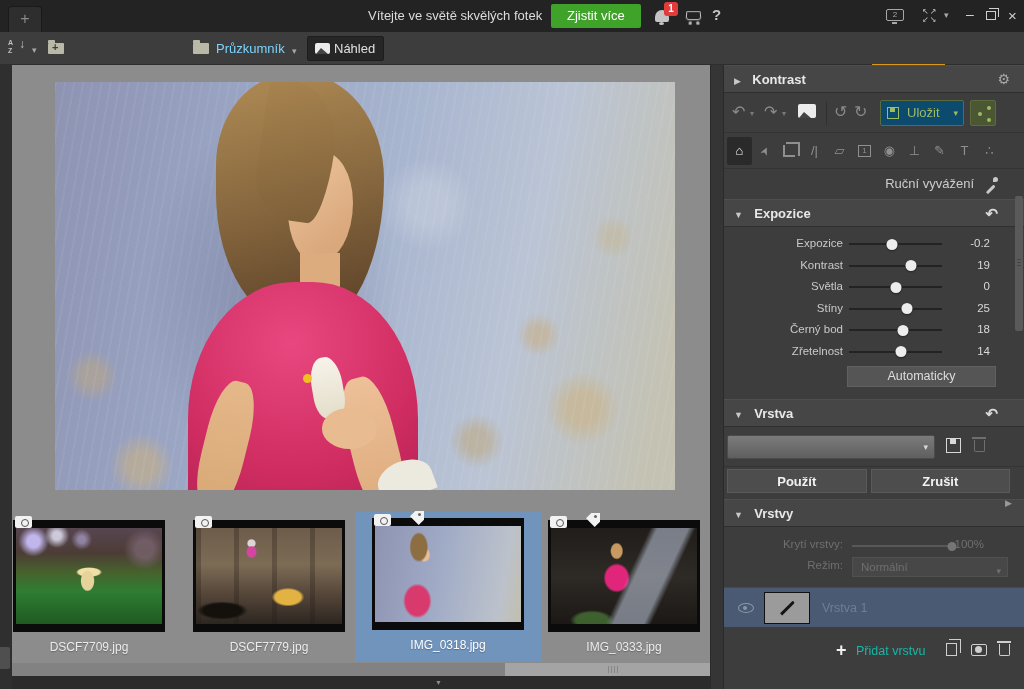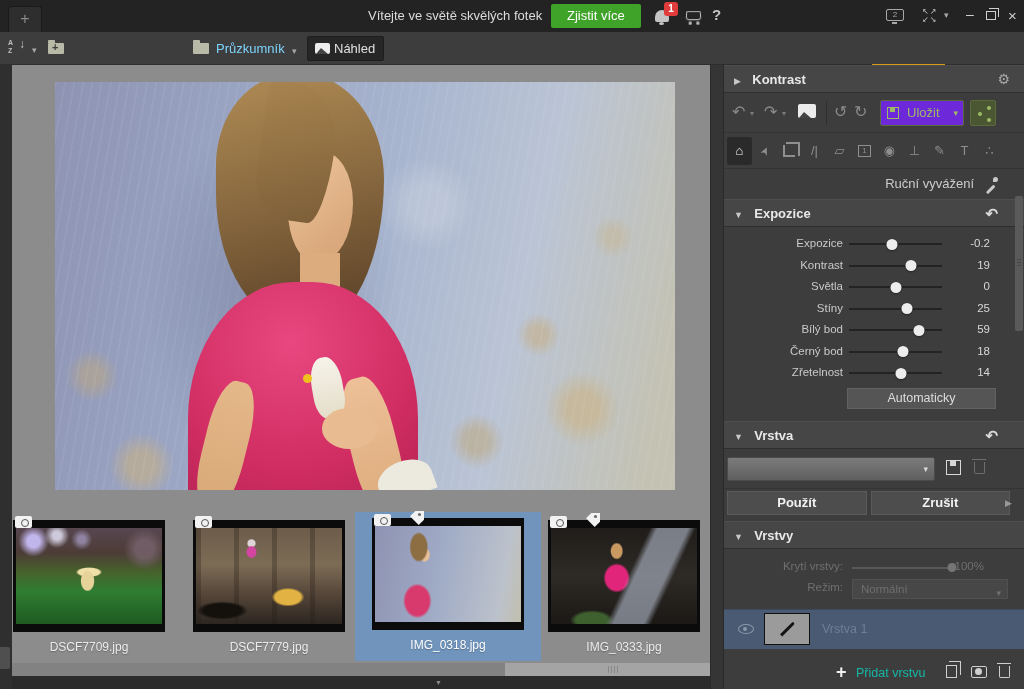--- a/index.html
+++ b/index.html
@@ -136,21 +136,21 @@
   .sec-head .tri { font-size:9px; color:#c8c8c8; margin-right:8px; }
   .sec-head .ttl { font-size:13px; font-weight:bold; color:#e8e8e8; }
   .sec-head .reset { position:absolute; right:26px; top:0; font-size:15px; color:#d8d8d8; font-weight:bold; }
   .sec-head .gear-r { position:absolute; right:14px; top:0; font-size:14px; color:#a8a8a8; }
 
   .edit-row { position:relative; height:40px; border-bottom:1px solid #343434; }
   .er-ico { position:absolute; top:9px; color:#8a8a8a; font-size:16px; }
   .er-chev { position:absolute; top:16px; color:#7a7a7a; font-size:8px; }
   .er-imgbtn { position:absolute; left:74px; top:11px; }
   .er-sep { position:absolute; top:8px; width:1px; height:24px; background:#2f2f2f; }
-  .save-btn { position:absolute; left:156px; top:7px; width:84px; height:26px; background:#6d28d9; border:1px solid #5b6b3c; border-radius:2px; color:#9dbb64; font-size:13px; line-height:24px; padding-left:26px; }
+  .save-btn { position:absolute; left:156px; top:7px; width:84px; height:26px; background:#0c4a6e; border:1px solid #5b6b3c; border-radius:2px; color:#9dbb64; font-size:13px; line-height:24px; padding-left:26px; }
   .save-btn .floppy { position:absolute; left:6px; top:6px; width:12px; height:12px; border:1.5px solid #9dbb64; }
   .save-btn .floppy:after { content:""; position:absolute; left:2px; top:0; width:5px; height:4px; background:#9dbb64; }
   .save-btn .chv { position:absolute; right:5px; top:0; font-size:9px; }
   .share-btn { position:absolute; left:246px; top:7px; width:26px; height:26px; background:#4b5733; border:1px solid #5b6b3c; border-radius:2px; }
   .share-btn i { position:absolute; left:7px; top:11px; width:4px; height:4px; background:#9dbb64; border-radius:50%; box-shadow:9px -6px 0 #9dbb64, 9px 6px 0 #9dbb64; }
 
   .tools-row { position:relative; height:36px; border-bottom:1px solid #343434; display:flex; align-items:center; padding-left:3px; }
   .tool { width:25px; height:28px; text-align:center; line-height:28px; color:#8f8f8f; font-size:13px; position:relative; }
   .tool.active { background:#2a2a2a; color:#f0f0f0; border-radius:2px; }
   .tool.boxed { font-size:8px; }
@@ -420,28 +420,20 @@
       </div>
       <div class="srow">
         <span class="slabel">Stíny</span>
         <div class="strack">
             <div class="fill"></div>
             <div class="sthumb" style="left: 62%;"></div>
           </div>
         <span class="sval">25</span>
       </div>
       <div class="srow">
-        <span class="slabel">Bílý bod</span>
-        <div class="strack">
-            <div class="fill"></div>
-            <div class="sthumb" style="left: 75%;"></div>
-          </div>
-        <span class="sval">59</span>
-      </div>
-      <div class="srow">
         <span class="slabel">Černý bod</span>
         <div class="strack">
             <div class="fill"></div>
             <div class="sthumb" style="left: 58%;"></div>
           </div>
         <span class="sval">18</span>
       </div>
       <div class="srow">
         <span class="slabel">Zřetelnost</span>
         <div class="strack">

